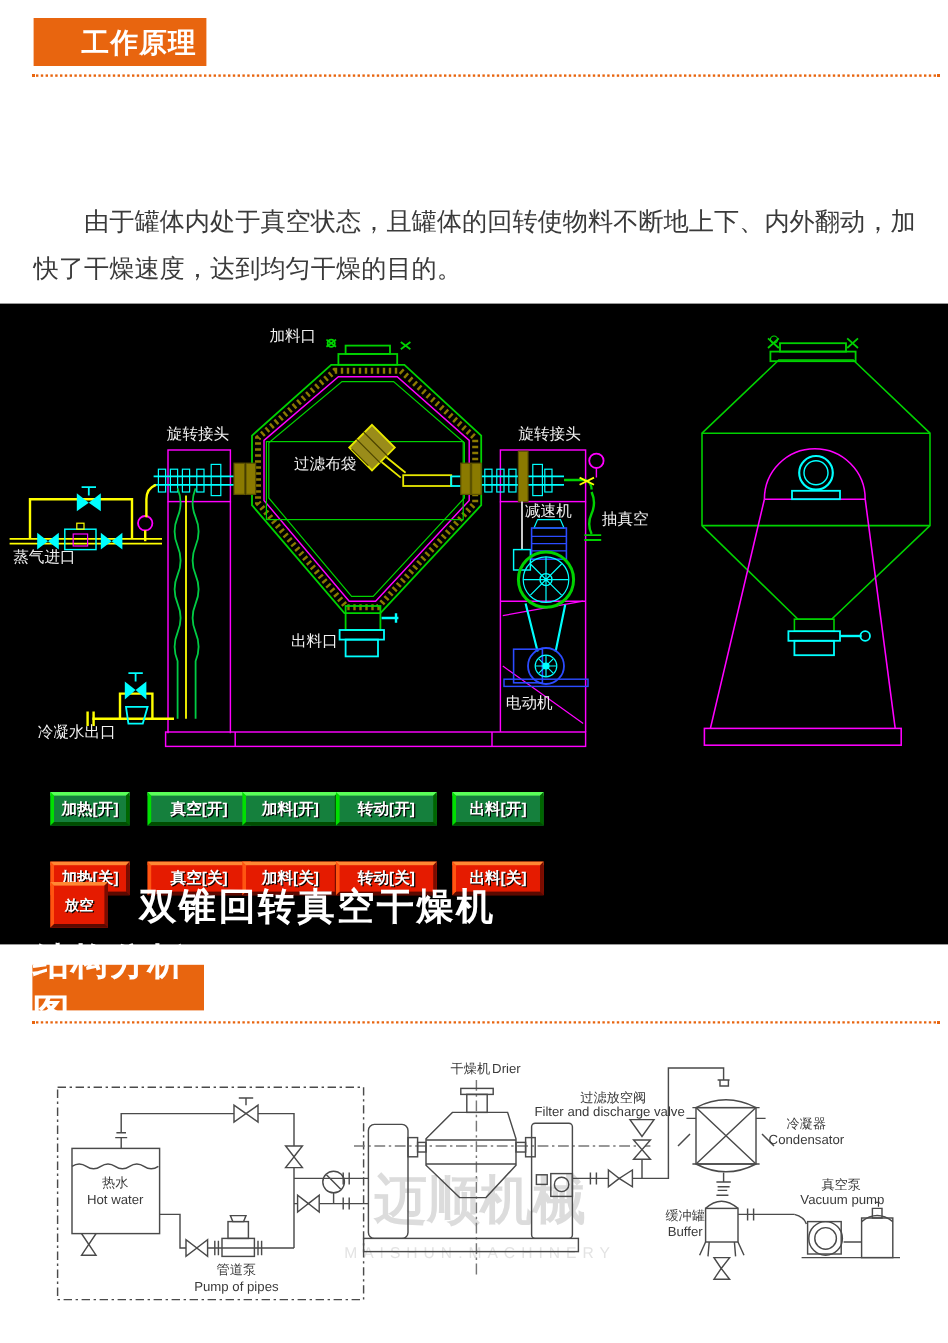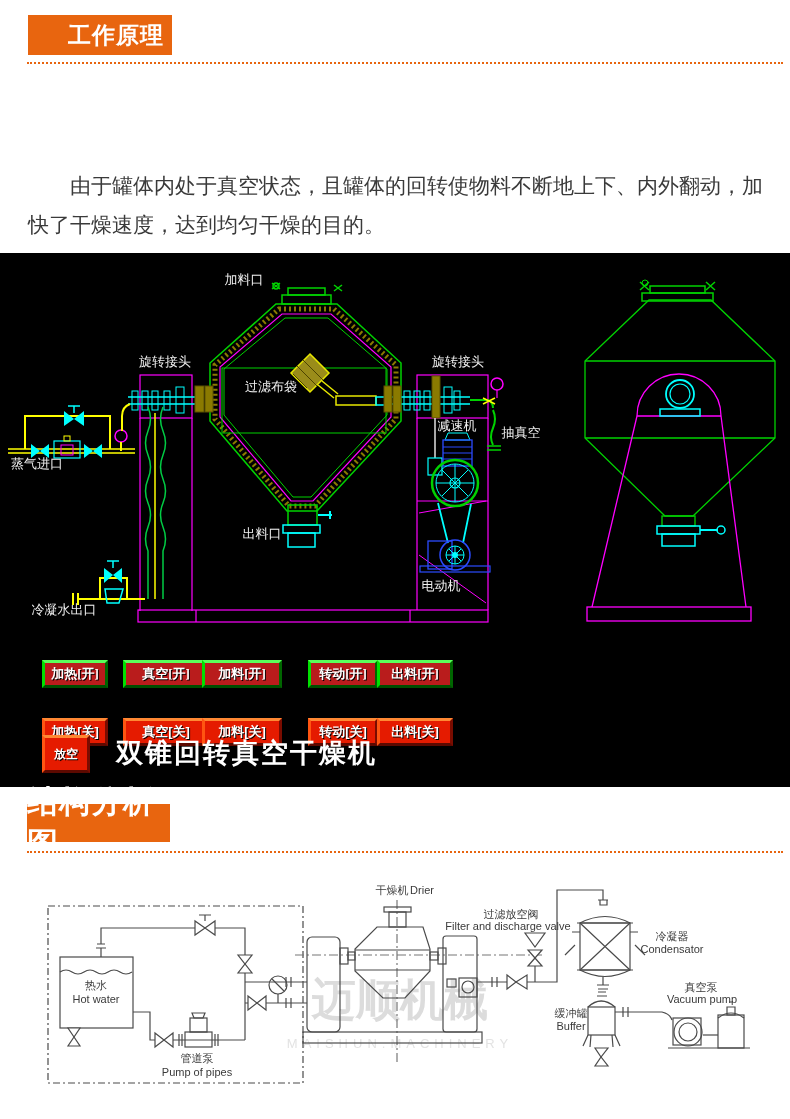--- a/index.html
+++ b/index.html
@@ -14,27 +14,27 @@
   #dot2{top:851px;}
   .para{position:absolute;left:28px;width:750px;color:#3a3a3a;font-size:21px;
         line-height:39px;text-indent:2em;margin:0;}
   #para1{top:76px;}
   #para2{top:166px;}
   #panel{position:absolute;left:0;top:253px;width:790px;height:534px;background:#000;}
   #cadsvg{position:absolute;left:0;top:0;}
   .btn{position:absolute;height:28px;box-sizing:border-box;display:flex;align-items:center;
        justify-content:center;font-size:13px;font-weight:bold;color:#fff;
        text-shadow:1px 1px 0 #000;border:3px solid;cursor:pointer;}
-  .btn.green{background:#b91c1c;border-color:#5aff5a #006600 #004d00 #00e000;font-family:Liberation Serif, serif;}
+  .btn.green{background:#15803d;border-color:#5aff5a #006600 #004d00 #00e000;}
   .btn.red{background:#e51b00;border-color:#ff8833 #7a0c00 #5c0900 #ff5511;}
   .r1{top:407px;} .r2{top:444px;margin-top:21px;}
   .b1{left:42px;width:66px;} .b2{left:123px;width:86px;} .b3{left:202px;width:80px;text-align:right;}
-  .b4{left:308px;width:70px;} .b5{left:377px;width:76px;}
+  .b4{left:280px;width:84px;} .b5{left:377px;width:76px;}
   #vent{left:42px;top:482px;width:48px;height:38px;font-size:12px;}
-  #panel-title{position:absolute;left:116px;top:482px;font-size:27px;font-weight:bold;
+  #panel-title{position:absolute;left:116px;top:482px;font-size:31px;font-weight:bold;
                color:#fff;letter-spacing:2px;}
   #flowsvg{position:absolute;left:0;top:860px;}
   .cadlabel{fill:#f0f0f0;font-size:13px;font-family:"Liberation Sans",sans-serif;}
   .flabel{fill:#3a3a3a;font-size:11px;font-family:"Liberation Sans",sans-serif;}
 </style>
 </head>
 <body>
 
 <div id="page">
 

